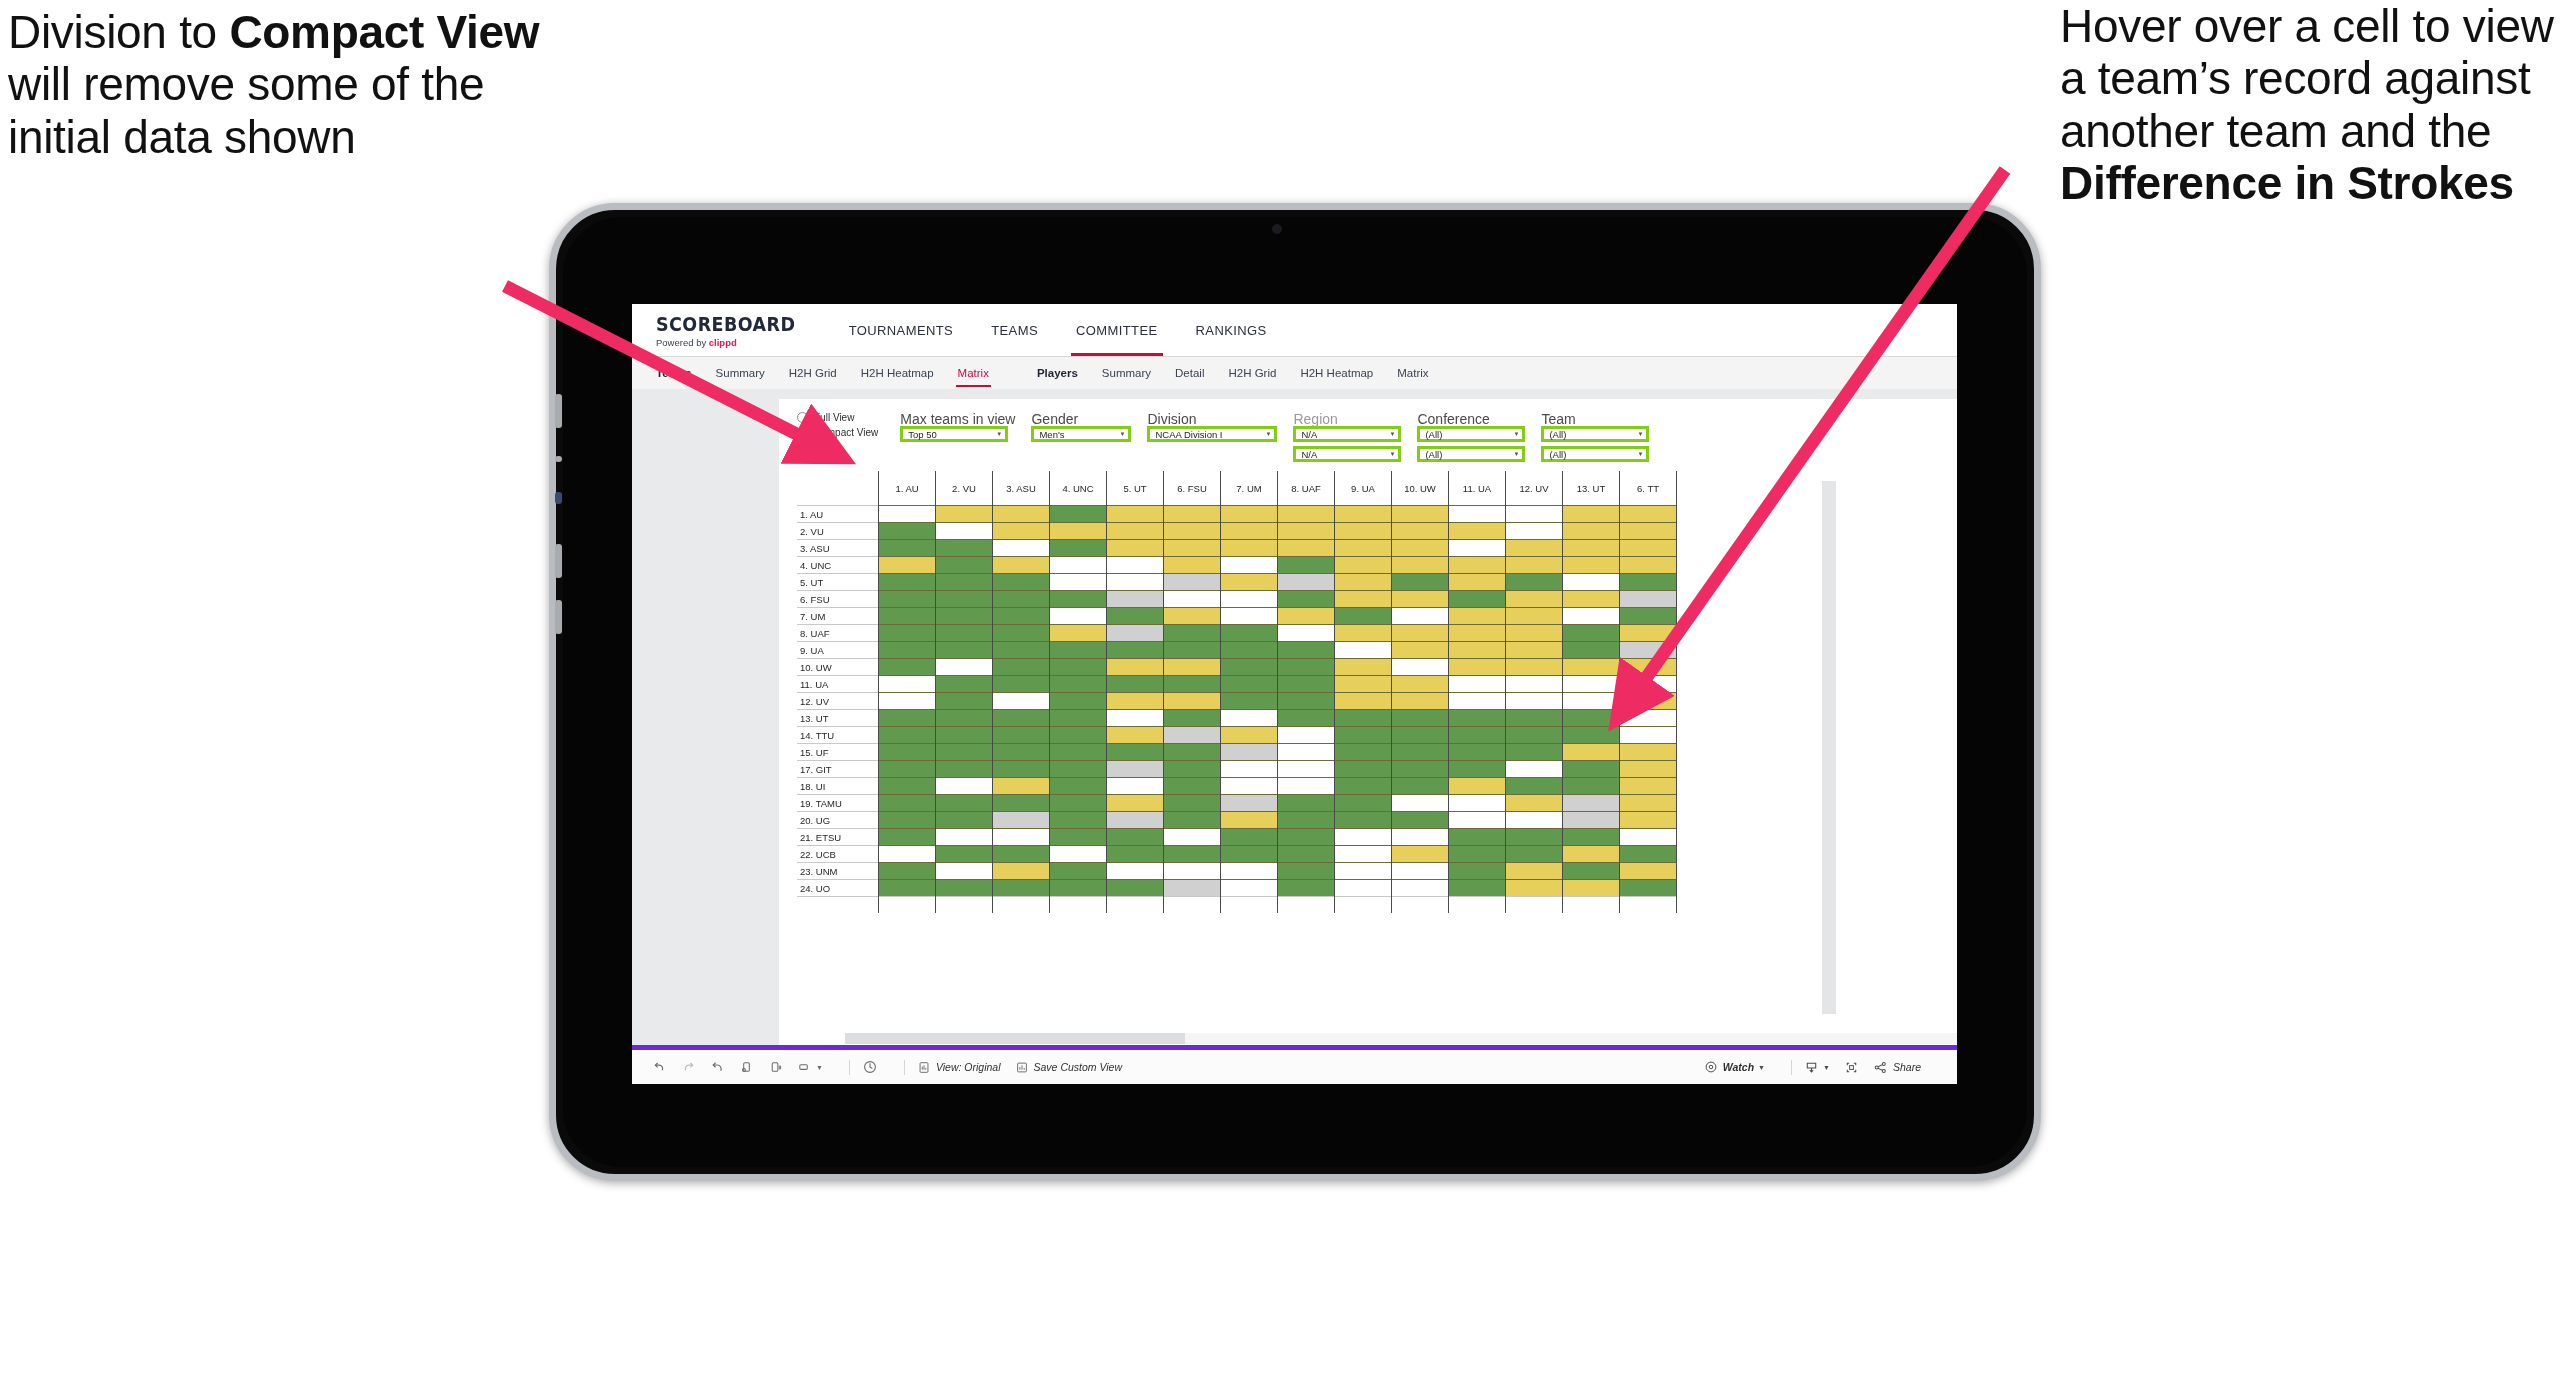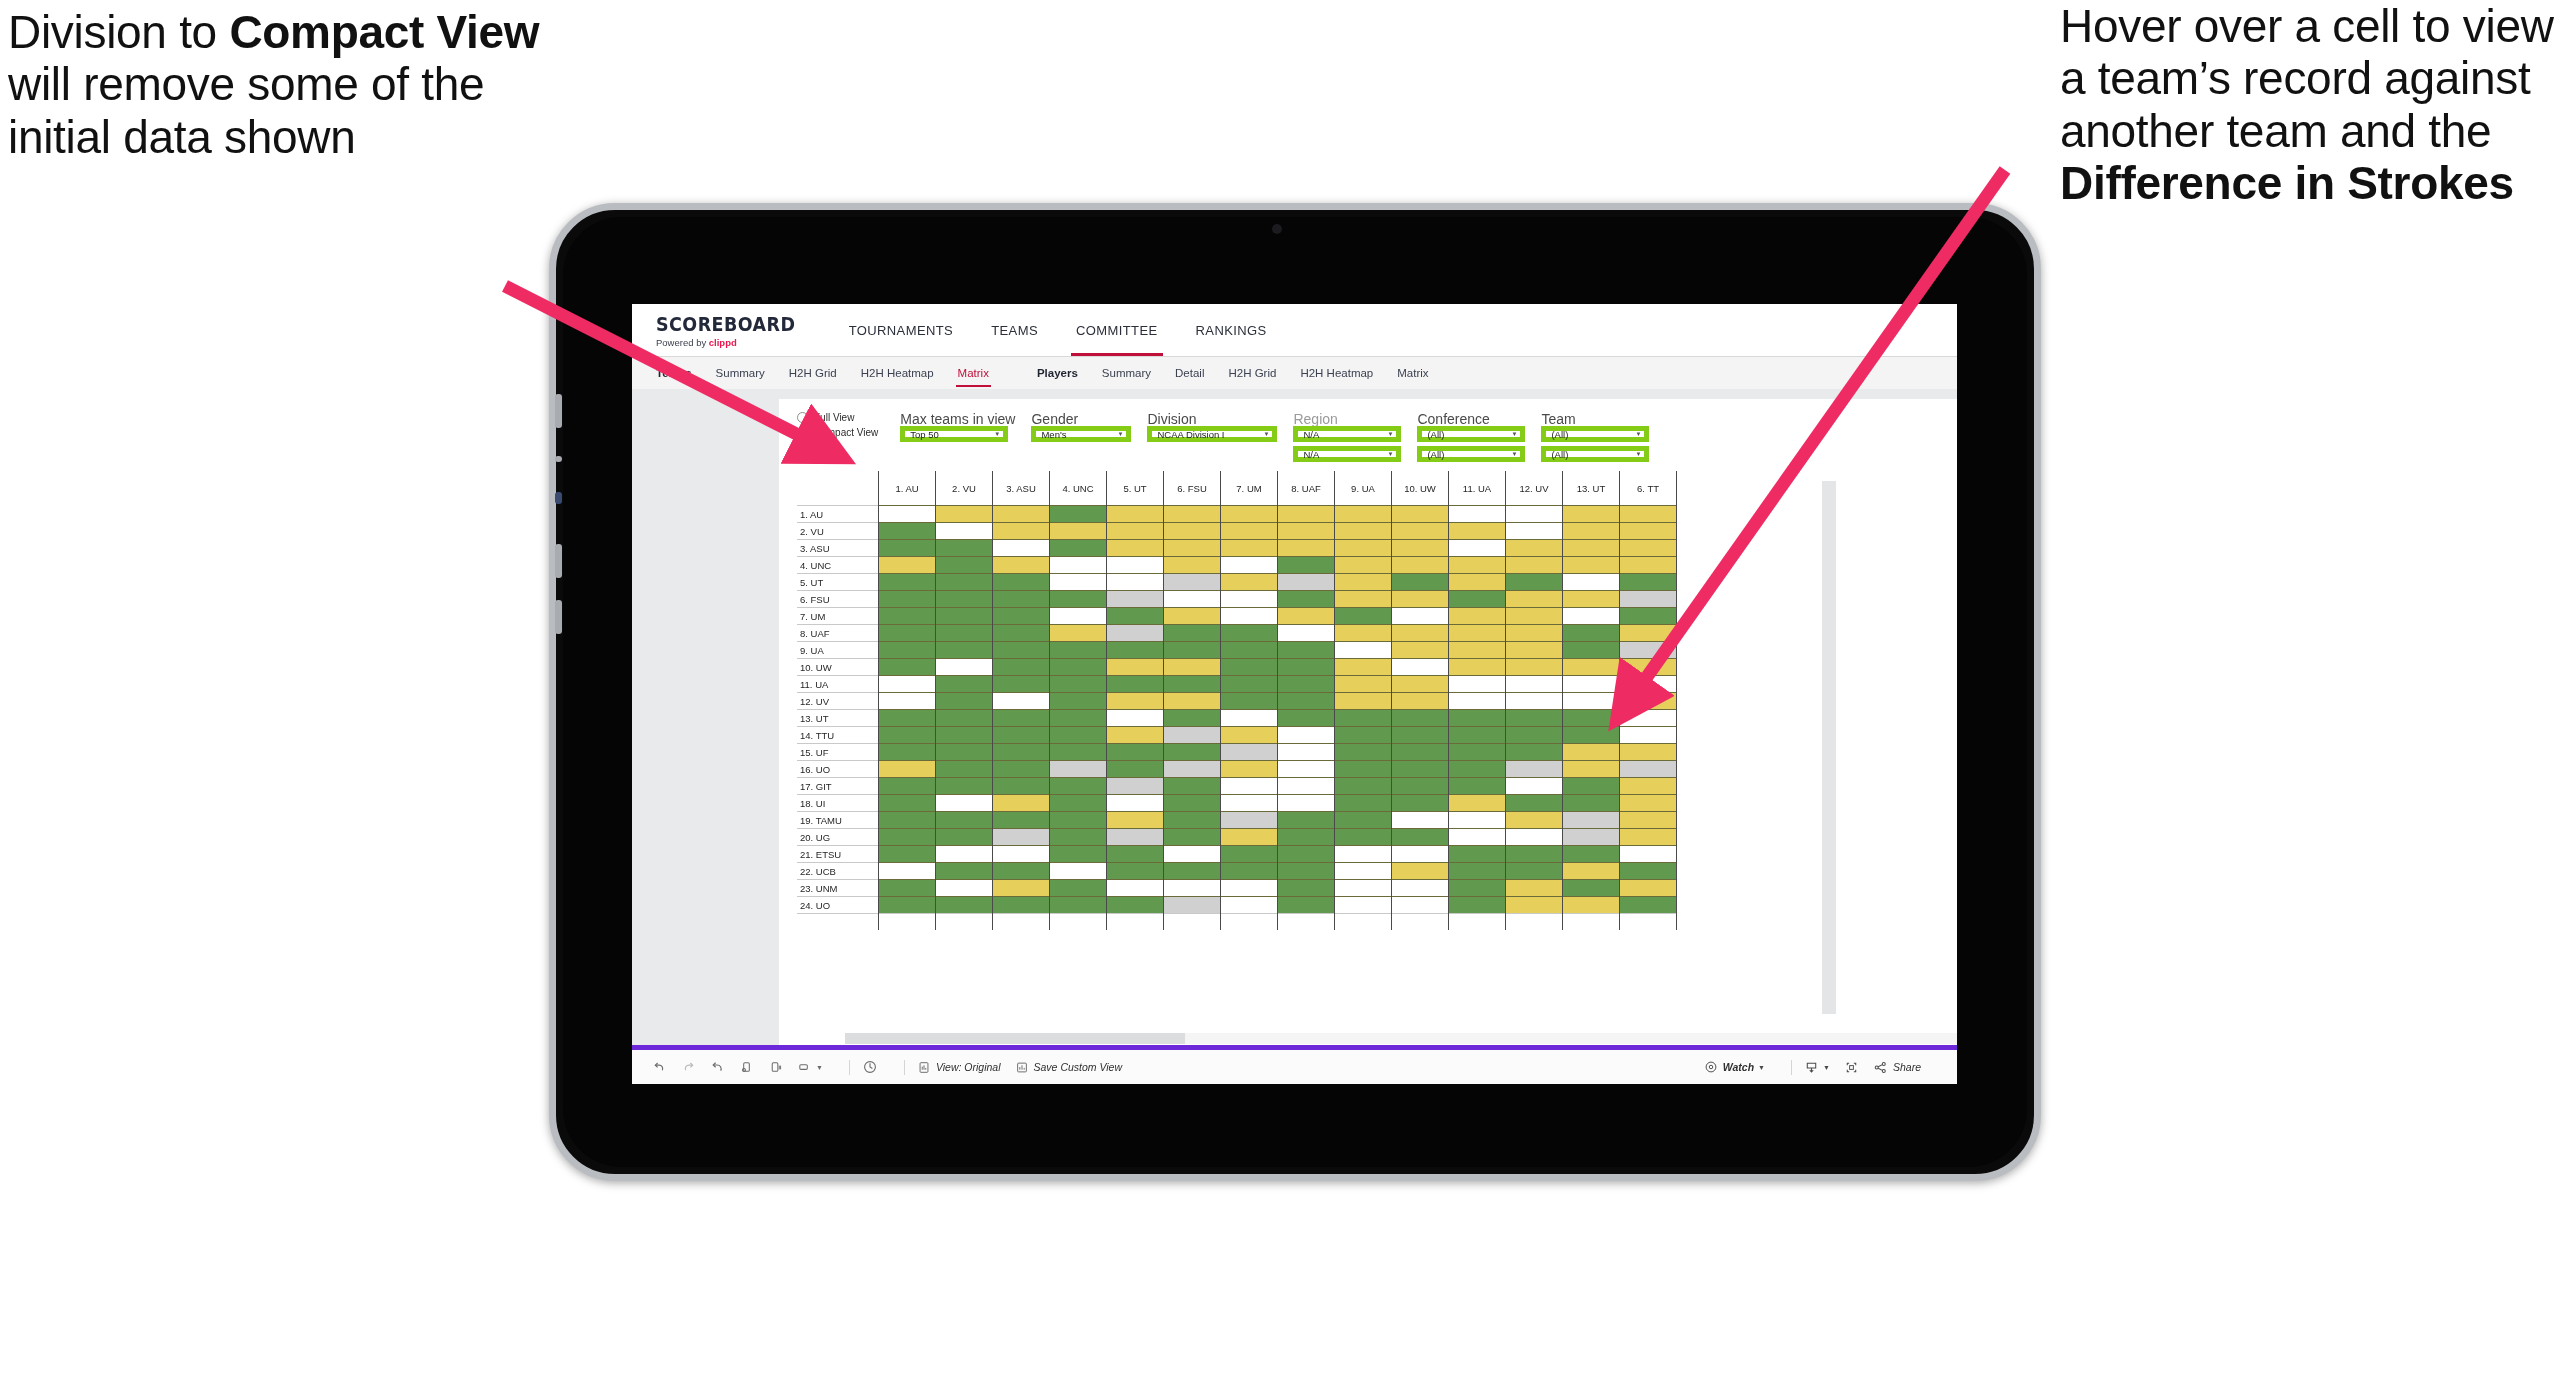--- a/index.html
+++ b/index.html
@@ -54,21 +54,21 @@
 
   
   #viz{position:absolute;left:0;top:85px;right:0;bottom:0;background:#e8eaec;}
   #viz-sheet{position:absolute;left:147px;top:10px;width:1212px;bottom:26px;background:#ffffff;}
 
   
   #filters{display:flex;align-items:flex-start;padding:12px 0 0 18px;gap:0;}
   .fcol{display:flex;flex-direction:column;margin-right:16px;}
   .fcap{font-size:14px;color:#4a4a4a;margin-bottom:3px;height:12px;}
   .fcap.dim{color:#9a9a9a;}
-  .fsel{width:108px;height:16px;border:5px solid #84cc16;background:#fff;display:flex;align-items:center;
+  .fsel{width:108px;height:16px;border:3px solid #84cc16;background:#fff;display:flex;align-items:center;
     justify-content:space-between;padding:0 3px 0 5px;font-size:9.5px;color:#1d1d1d;box-sizing:border-box;cursor:pointer;}
   .fsel + .fsel{margin-top:4px;}
   .fsel .cav{font-size:6px;color:#555;}
   .fsel.w135{width:130px;}
   .fsel.w100{width:100px;}
   .radios{display:flex;flex-direction:column;justify-content:flex-start;margin-right:22px;padding-top:1px;}
   .radio-row{display:flex;align-items:center;font-size:10px;color:#2b2b2b;margin-bottom:4px;cursor:pointer;}
   .rdot{width:11px;height:11px;border:1px solid #8e8e8e;border-radius:50%;margin-right:6px;background:#fff;
     display:flex;align-items:center;justify-content:center;box-sizing:border-box;}
   .rdot.on::after{content:"";width:5px;height:5px;border-radius:50%;background:#3a3a3a;}
@@ -508,37 +508,20 @@
                 <td class="cell c-a"></td>
                 <td class="cell c-w"></td>
                 <td class="cell c-g"></td>
                 <td class="cell c-g"></td>
                 <td class="cell c-g"></td>
                 <td class="cell c-g"></td>
                 <td class="cell c-y"></td>
                 <td class="cell c-y"></td>
               </tr>
               <tr>
-                <td class="rlab">16. UO</td>
-                <td class="cell c-y"></td>
-                <td class="cell c-g"></td>
-                <td class="cell c-g"></td>
-                <td class="cell c-a"></td>
-                <td class="cell c-g"></td>
-                <td class="cell c-a"></td>
-                <td class="cell c-y"></td>
-                <td class="cell c-w"></td>
-                <td class="cell c-g"></td>
-                <td class="cell c-g"></td>
-                <td class="cell c-g"></td>
-                <td class="cell c-a"></td>
-                <td class="cell c-y"></td>
-                <td class="cell c-a"></td>
-              </tr>
-              <tr>
                 <td class="rlab">17. GIT</td>
                 <td class="cell c-g"></td>
                 <td class="cell c-g"></td>
                 <td class="cell c-g"></td>
                 <td class="cell c-g"></td>
                 <td class="cell c-a"></td>
                 <td class="cell c-g"></td>
                 <td class="cell c-w"></td>
                 <td class="cell c-w"></td>
                 <td class="cell c-g"></td>

